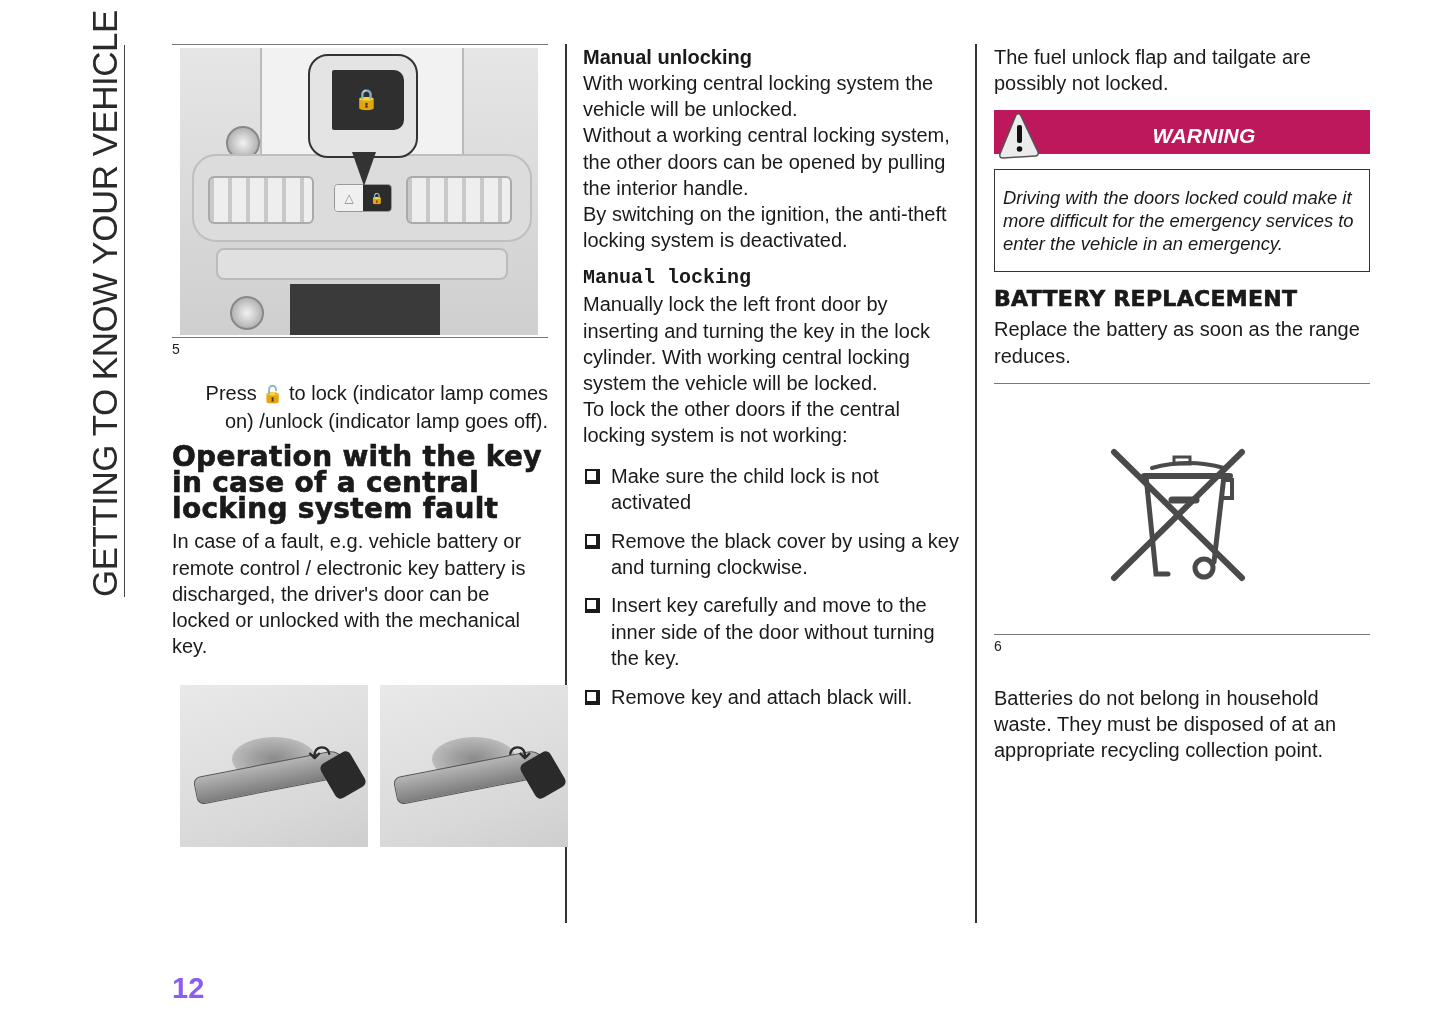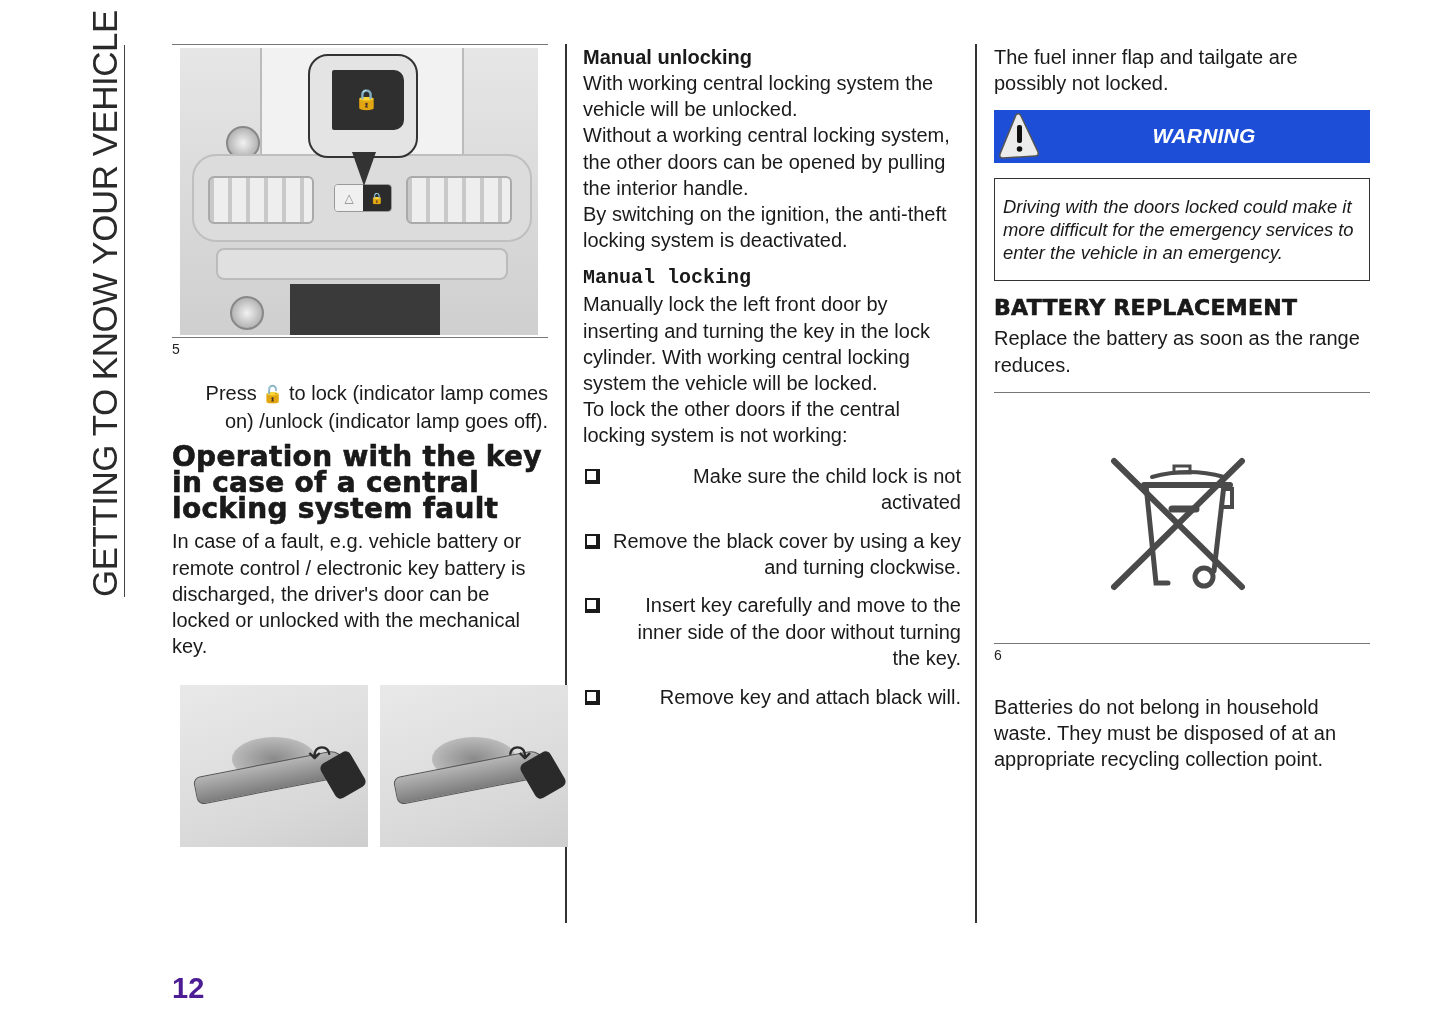--- a/index.html
+++ b/index.html
@@ -11,21 +11,21 @@
   .side-title {
     position: absolute; left: 88px; top: 597px;
     transform: rotate(-90deg); transform-origin: left top;
     font-size: 35px; letter-spacing: -0.5px; font-weight: 300;
     color: #2a2a2a; white-space: nowrap;
     border-bottom: 1.5px solid #444; padding-bottom: 2px; line-height: 34px;
     width: 552px;
   }
   .page-number {
     position: absolute; left: 172px; top: 972px;
-    font-size: 29px; font-weight: 900; color: #4c1d95;
+    font-size: 29px; font-weight: 900; color: #8b5cf6;
   }
   .col { position: absolute; top: 44px; }
   .col1 { left: 172px; width: 376px; }
   .col2 { left: 583px; width: 378px; }
   .col3 { left: 994px; width: 376px; }
   .vrule { position: absolute; top: 44px; width: 1.5px; height: 879px; background: #333; }
 
   .p { font-size: 20px; line-height: 26.2px; margin: 0; }
   .h-bold { font-size: 20px; line-height: 26px; font-weight: bold; margin: 0; }
   .h-black { font-family: "DejaVu Sans", sans-serif; font-weight: 900; font-size: 28px; line-height: 26px; letter-spacing: 0.3px; margin: 0; -webkit-text-stroke: 0.6px #111; }
@@ -52,25 +52,25 @@
   .console { position: absolute; left: 110px; top: 236px; width: 150px; height: 60px; background: #3a3a3a; }
   .knob { position: absolute; width: 30px; height: 30px; border-radius: 50%; background: radial-gradient(#f2f2f2,#9a9a9a); border: 2px solid #888; }
 
   .doors { position: relative; height: 162px; margin-top: 26px; }
   .door { position: absolute; top: 0; width: 188px; height: 162px; background: linear-gradient(160deg,#e9e9e9,#d9d9d9 70%,#cecece); overflow: hidden; }
   .handle { position: absolute; left: 14px; top: 78px; width: 150px; height: 26px; border-radius: 20px 40px 40px 20px; background: linear-gradient(180deg,#b5b5b5,#7c7c7c); transform: rotate(-11deg); border: 1px solid #555; }
   .recess { position: absolute; left: 52px; top: 52px; width: 84px; height: 44px; border-radius: 50%; background: radial-gradient(#8a8a8a,#cfcfcf); }
   .fob { position: absolute; left: 146px; top: 70px; width: 34px; height: 40px; background: #2a2a2a; border-radius: 6px; transform: rotate(-30deg); }
   .arrow { position: absolute; left: 128px; top: 54px; font-size: 28px; color: #2a2a2a; }
 
-  .bullets { list-style: none; margin: 14px 0 0 0; padding: 0; text-align: right; }
+  .bullets { list-style: none; margin: 14px 0 0 0; padding: 0; }
   .bullets li { position: relative; padding-left: 28px; font-size: 20px; line-height: 26.2px; margin-bottom: 12.5px; }
   .bullets li .box { position: absolute; left: 2px; top: 6px; width: 15px; height: 15px; border: 2px solid #1a1a1a; border-right-width: 4px; border-bottom-width: 4px; box-sizing: border-box; }
 
-  .warning-bar { position: relative; height: 53px; background: #1d4ed8; margin-top: 14px; }
+  .warning-bar { position: relative; height: 44px; background: #be185d; margin-top: 14px; }
   .warning-bar .tri { position: absolute; left: 4px; top: 2px; }
   .warning-bar .wlabel { position: absolute; left: 0; right: 0; top: 14px; text-align: center; padding-left: 44px; color: #fff; font-weight: bold; font-style: italic; font-size: 21px; letter-spacing: 0.2px; }
   .warning-box { border: 1.5px solid #333; margin-top: 15px; padding: 16px 8px; font-style: italic; font-size: 18.4px; line-height: 23px; font-weight: 300; }
 
   .recycle-fig { margin-top: 14px; height: 250px; }
   .recycle-fig svg { position: absolute; left: 114px; top: 60px; }
 </style>
 </head>
 <body>
 
@@ -142,21 +142,21 @@
 
   <ul class="bullets">
     <li><span class="box"></span><span>Make sure the child lock is not activated</span></li>
     <li><span class="box"></span><span>Remove the black cover by using a key and turning clockwise.</span></li>
     <li><span class="box"></span><span>Insert key carefully and move to the inner side of the door without turning the key.</span></li>
     <li><span class="box"></span><span>Remove key and attach black will.</span></li>
   </ul>
 </div>
 
 <div class="col col3">
-  <p class="p">The fuel inner flap and tailgate are possibly not locked.</p>
+  <p class="p">The fuel unlock flap and tailgate are possibly not locked.</p>
 
   <div class="warning-bar">
     <svg class="tri" width="42" height="48" viewBox="0 0 42 48">
       <path d="M18 3 Q21 0 23 4 L40 40 Q41 44 37 44 L5 46 Q1 46 2 42 Z" fill="#ececec" stroke="#555" stroke-width="1.5"></path>
       <rect x="19" y="13" width="5" height="18" rx="2" fill="#111"></rect>
       <circle cx="21.5" cy="37" r="2.8" fill="#111"></circle>
     </svg>
     <div class="wlabel">WARNING</div>
   </div>
   <div class="warning-box">Driving with the doors locked could make it more difficult for the emergency services to enter the vehicle in an emergency.</div>

